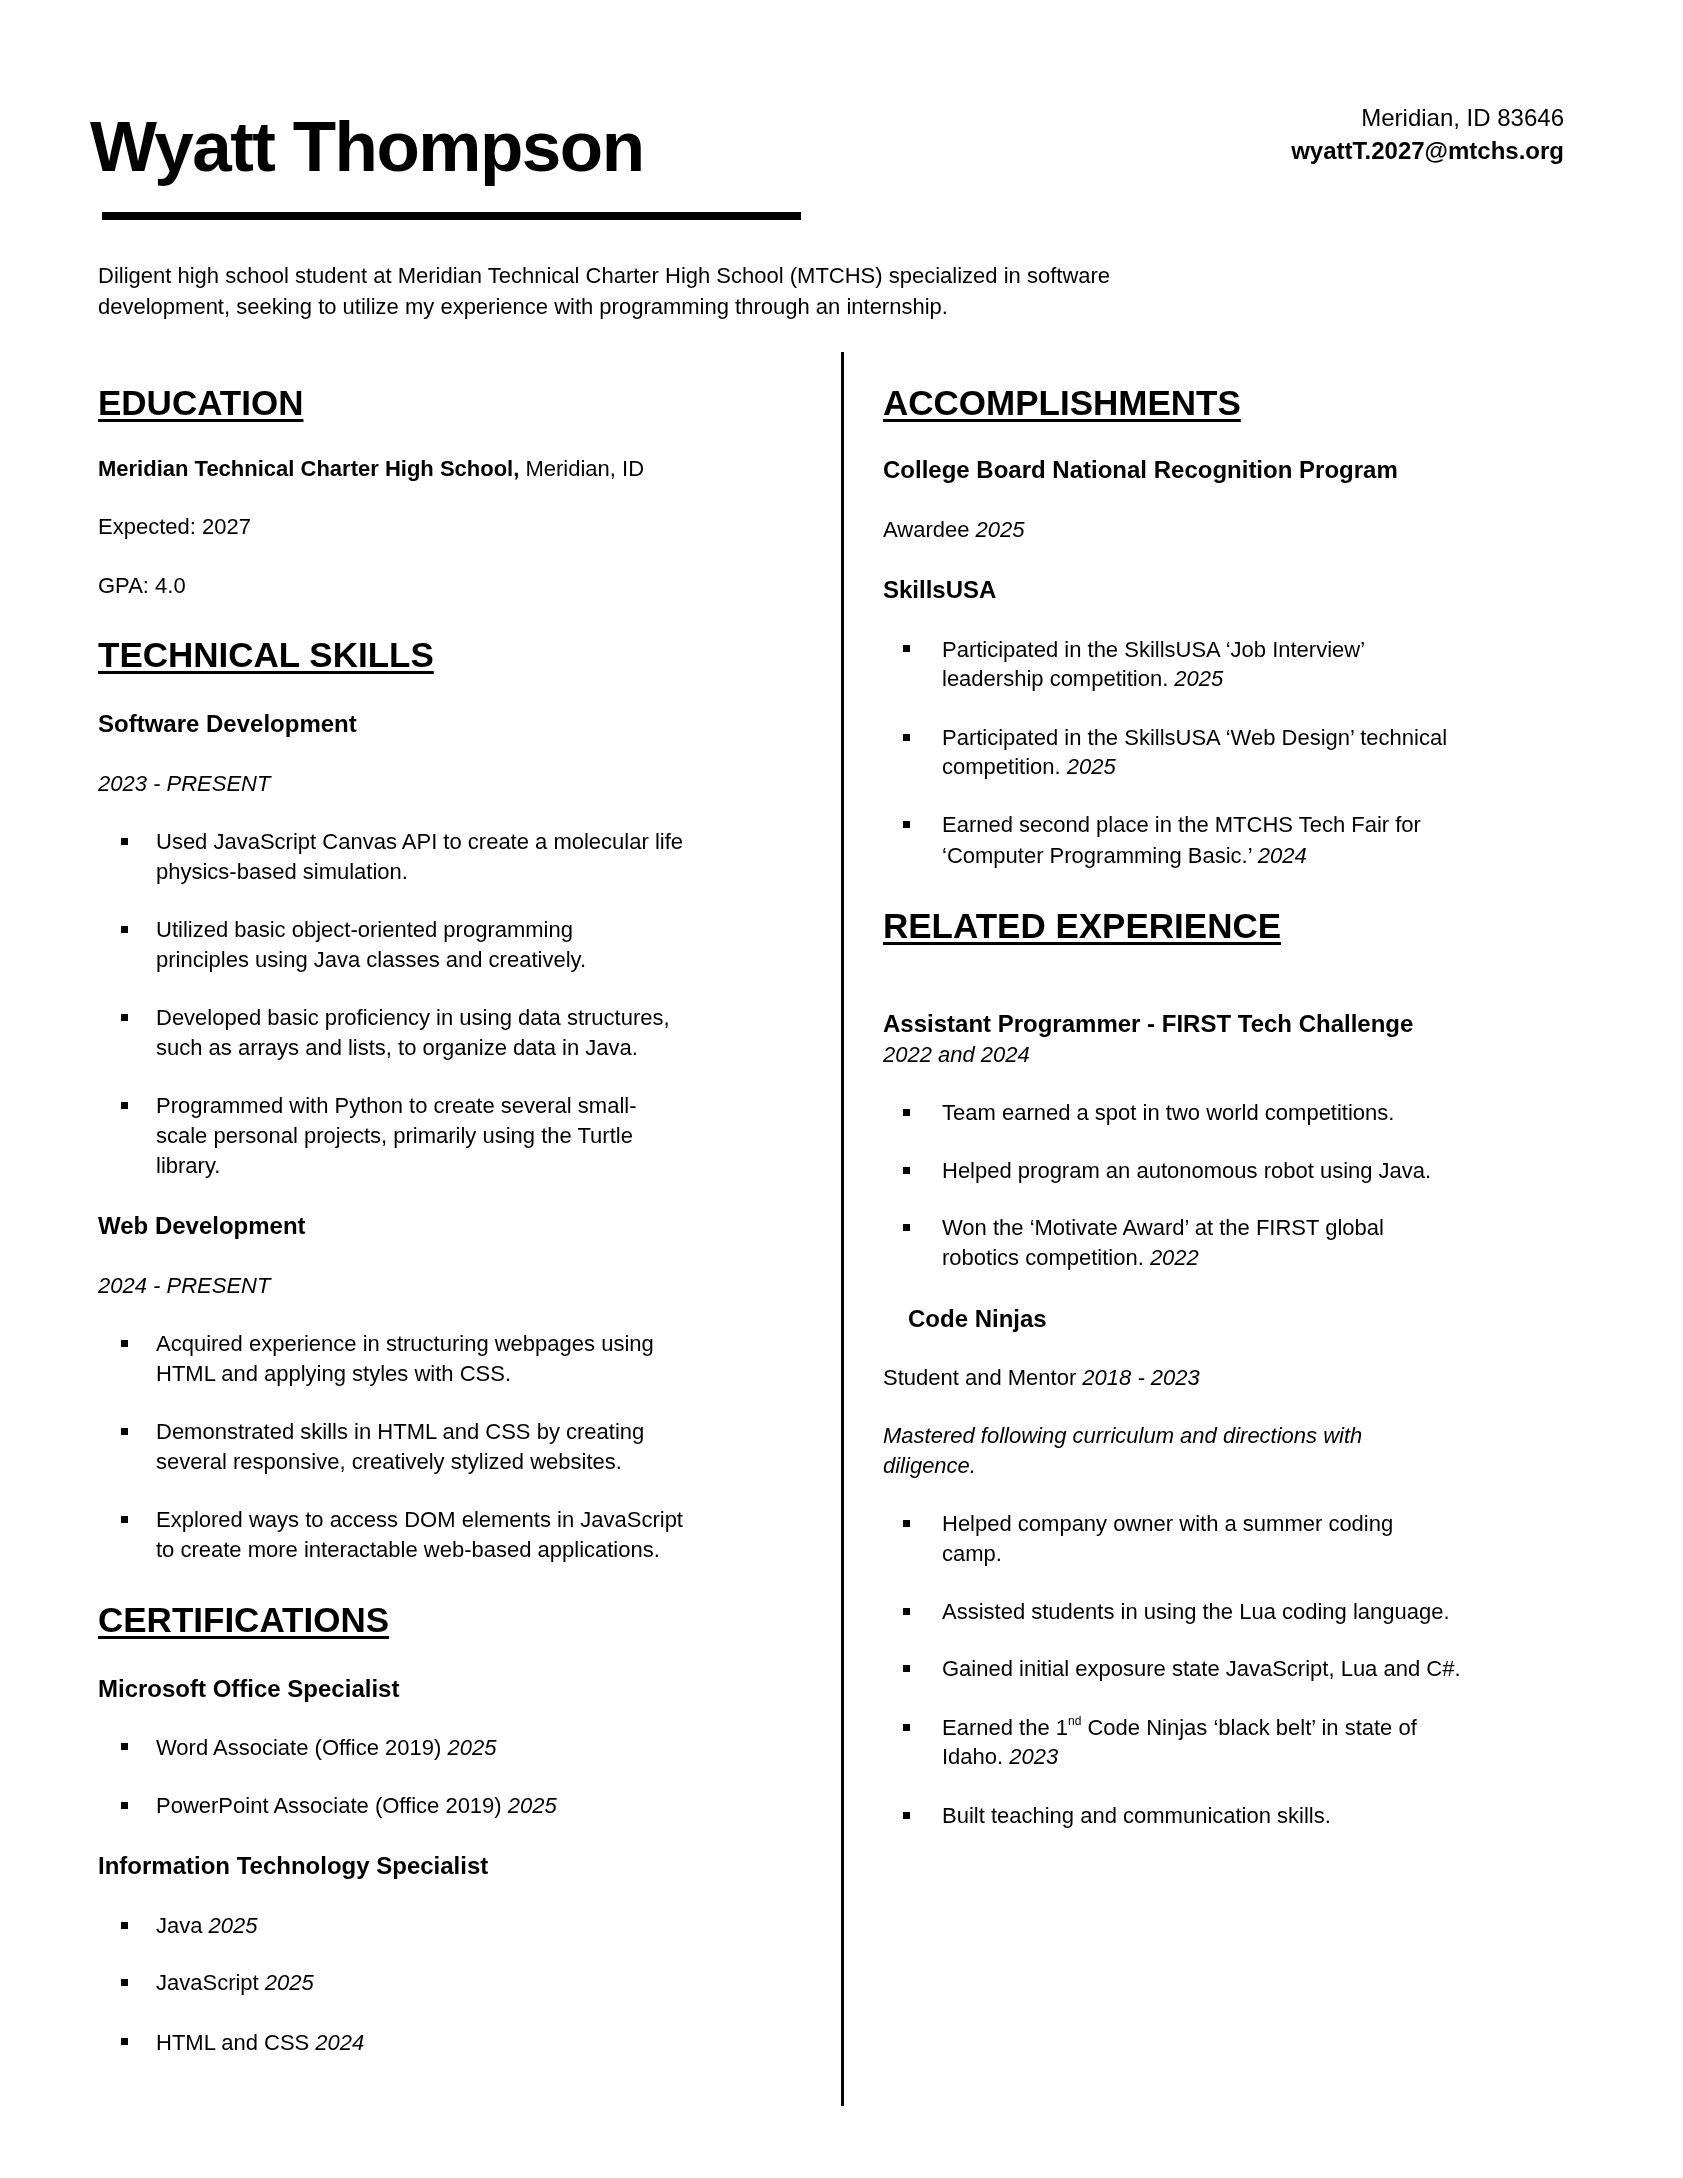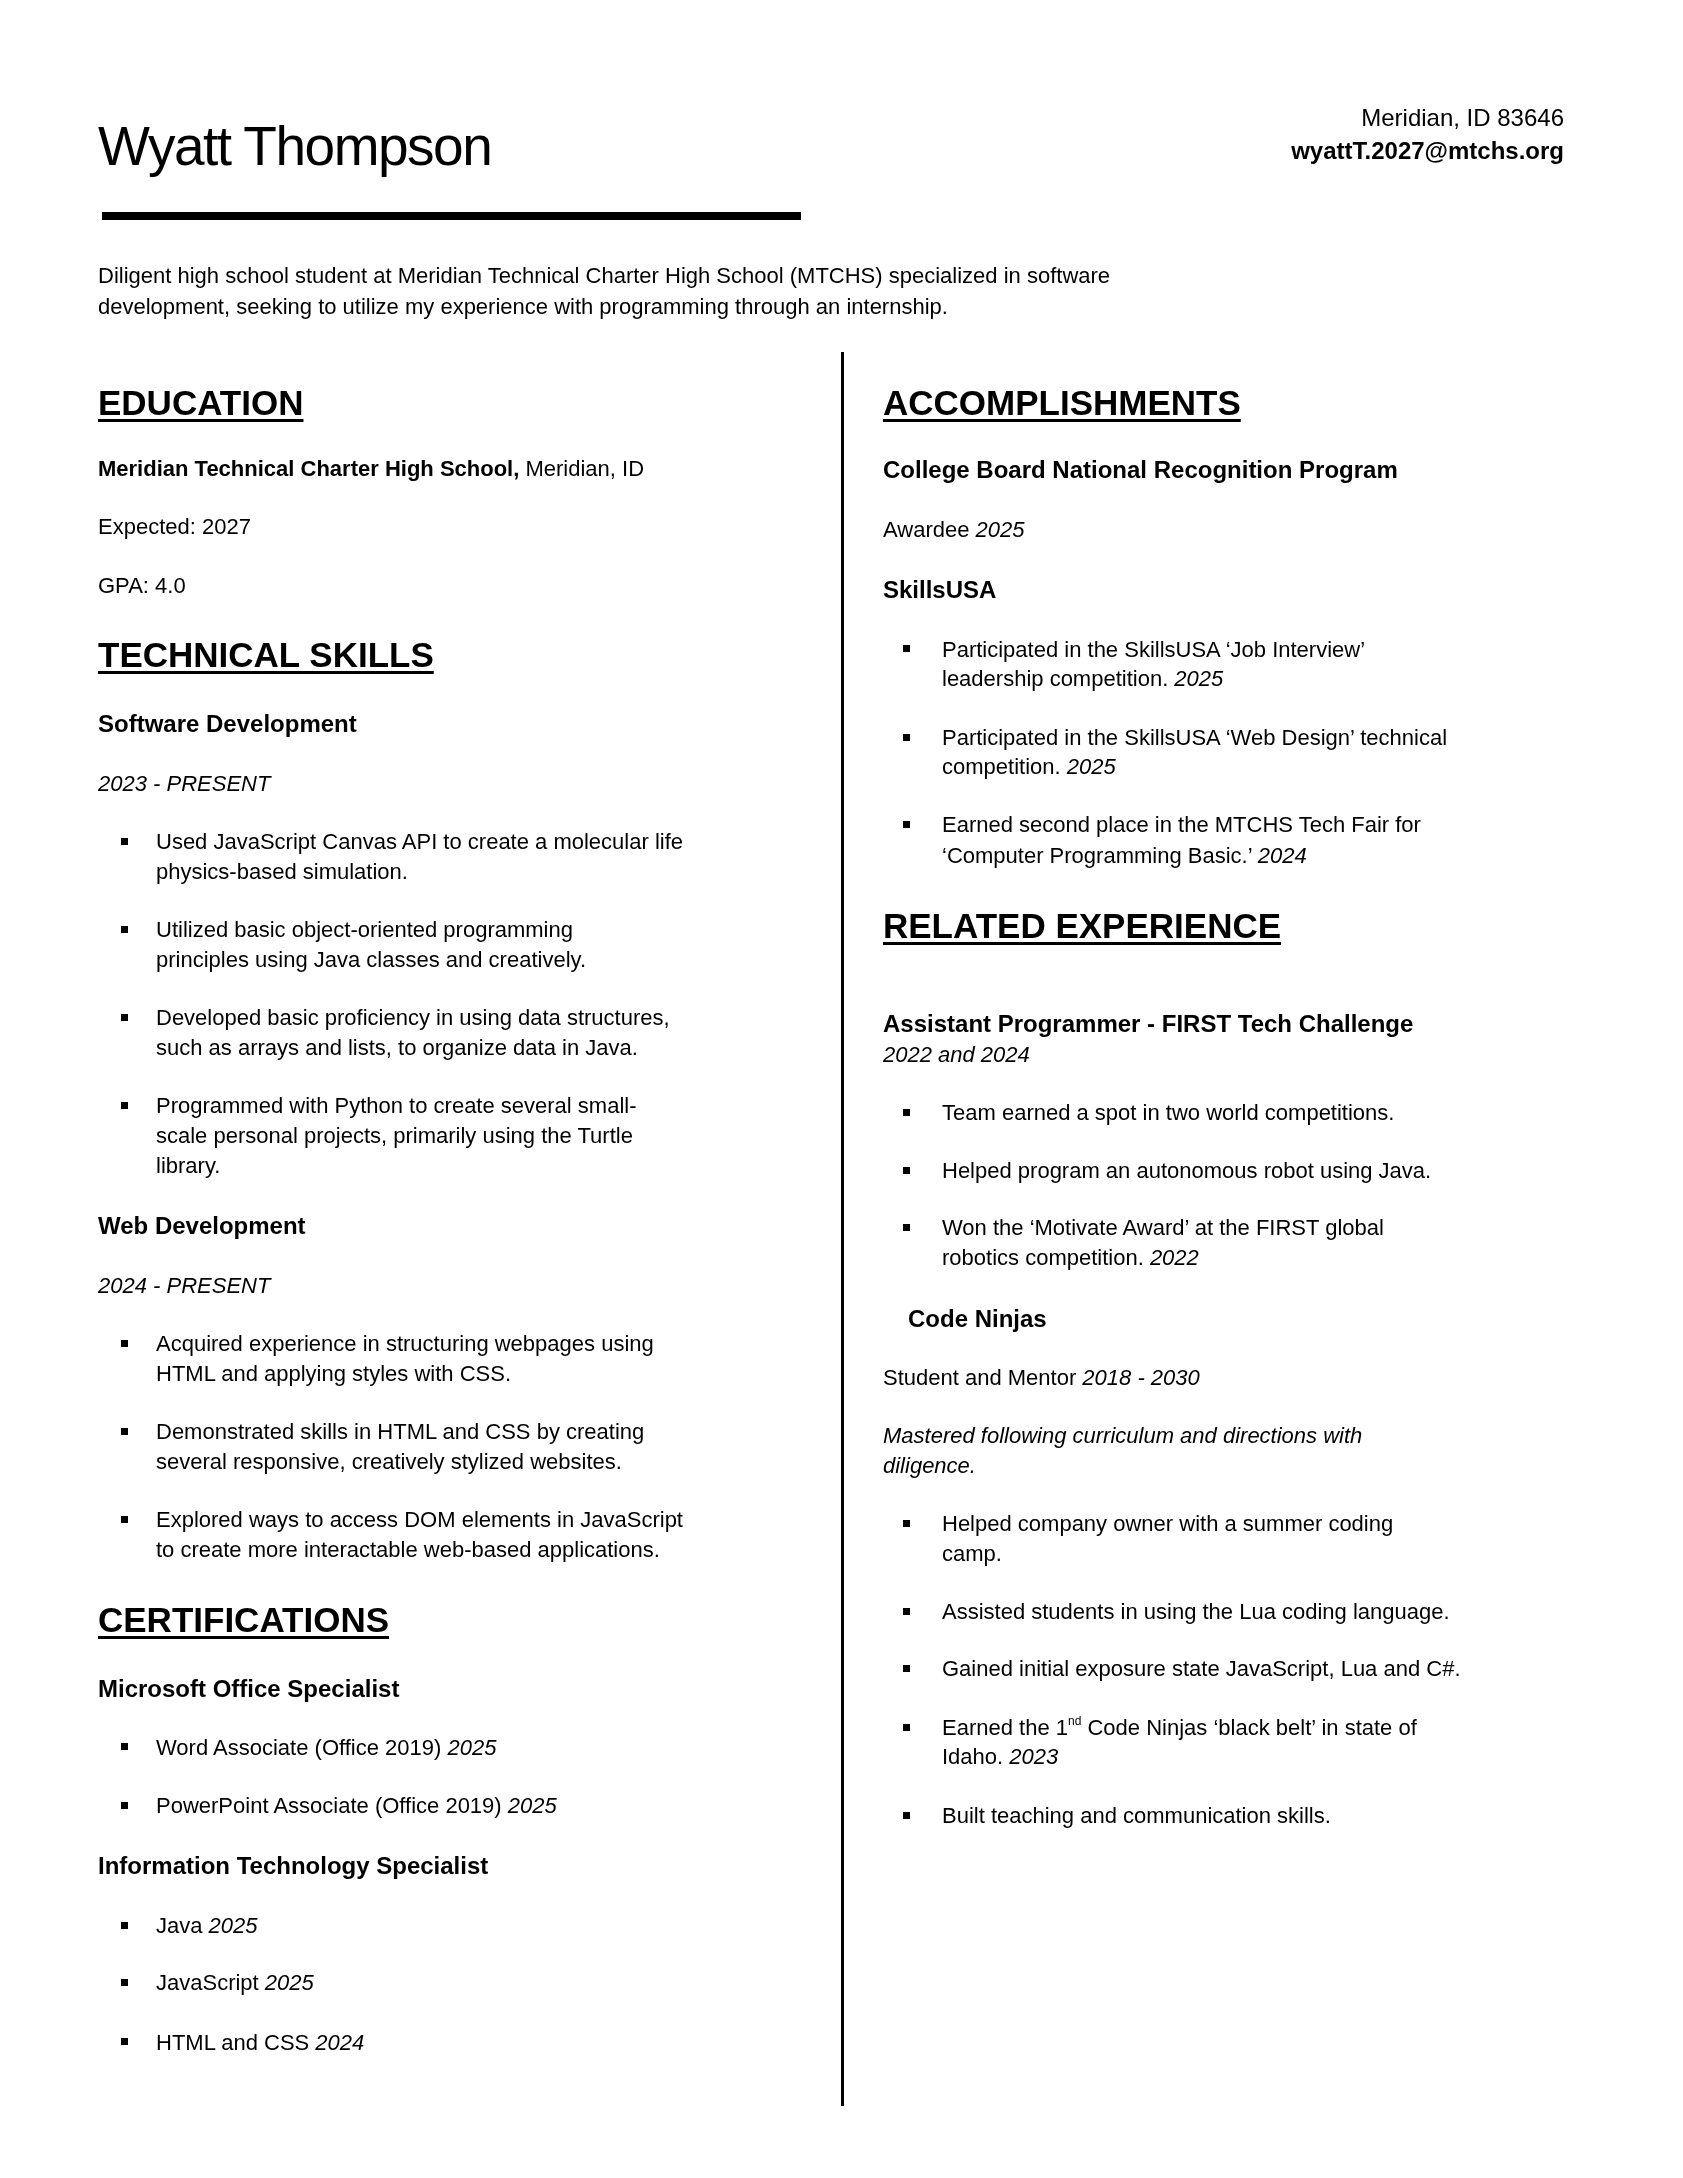--- a/index.html
+++ b/index.html
@@ -1,18 +1,18 @@
 <!DOCTYPE html>
 <html><head>
 <meta charset="utf-8">
 <style>
   html,body{margin:0;padding:0;background:#ffffff;}
   body{width:1683px;height:2178px;position:relative;overflow:hidden;color:#000;font-family:"Liberation Sans",sans-serif;}
   .abs{position:absolute;white-space:nowrap;}
-  .name{left:98px;top:107px;font-size:55px;font-weight:400;letter-spacing:-1.5px;line-height:79px;}
+  .name{left:90px;top:107px;font-size:71px;font-weight:700;letter-spacing:-1.5px;line-height:79px;}
   .name-rule{left:102px;top:212px;width:699px;height:8px;background:#000;}
   .contact{right:119px;text-align:right;font-size:24px;line-height:32px;}
   .contact.addr{top:102px;}
   .contact.email{top:135px;font-weight:700;}
   .summary{left:98px;font-size:22px;line-height:30px;}
   .sec{font-size:35px;font-weight:700;text-decoration:underline;text-decoration-thickness:3px;text-underline-offset:4px;line-height:44px;}
   .sub{font-size:24px;font-weight:700;line-height:30px;}
   .txt{font-size:22px;line-height:30px;}
   .it{font-style:italic;}
   .bul{width:7px;height:7px;background:#000;}
@@ -123,21 +123,21 @@
   <div class="abs txt" style="left:942px;top:1098px">Team earned a spot in two world competitions.</div>
 
   <div class="abs bul" style="left:903px;top:1167px"></div>
   <div class="abs txt" style="left:942px;top:1156px">Helped program an autonomous robot using Java.</div>
 
   <div class="abs bul" style="left:903px;top:1224px"></div>
   <div class="abs txt" style="left:942px;top:1213px">Won the ‘Motivate Award’ at the FIRST global</div>
   <div class="abs txt" style="left:942px;top:1243px"><span>robotics competition. </span><span class="it">2022</span></div>
 
   <div class="abs sub" style="left:908px;top:1304px">Code Ninjas</div>
-  <div class="abs txt" style="left:883px;top:1363px"><span>Student and Mentor </span><span class="it">2018 - 2030</span></div>
+  <div class="abs txt" style="left:883px;top:1363px"><span>Student and Mentor </span><span class="it">2018 - 2023</span></div>
   <div class="abs txt it" style="left:883px;top:1421px">Mastered following curriculum and directions with</div>
   <div class="abs txt it" style="left:883px;top:1451px">diligence.</div>
 
   <div class="abs bul" style="left:903px;top:1520px"></div>
   <div class="abs txt" style="left:942px;top:1509px">Helped company owner with a summer coding</div>
   <div class="abs txt" style="left:942px;top:1539px">camp.</div>
 
   <div class="abs bul" style="left:903px;top:1608px"></div>
   <div class="abs txt" style="left:942px;top:1597px">Assisted students in using the Lua coding language.</div>
 

